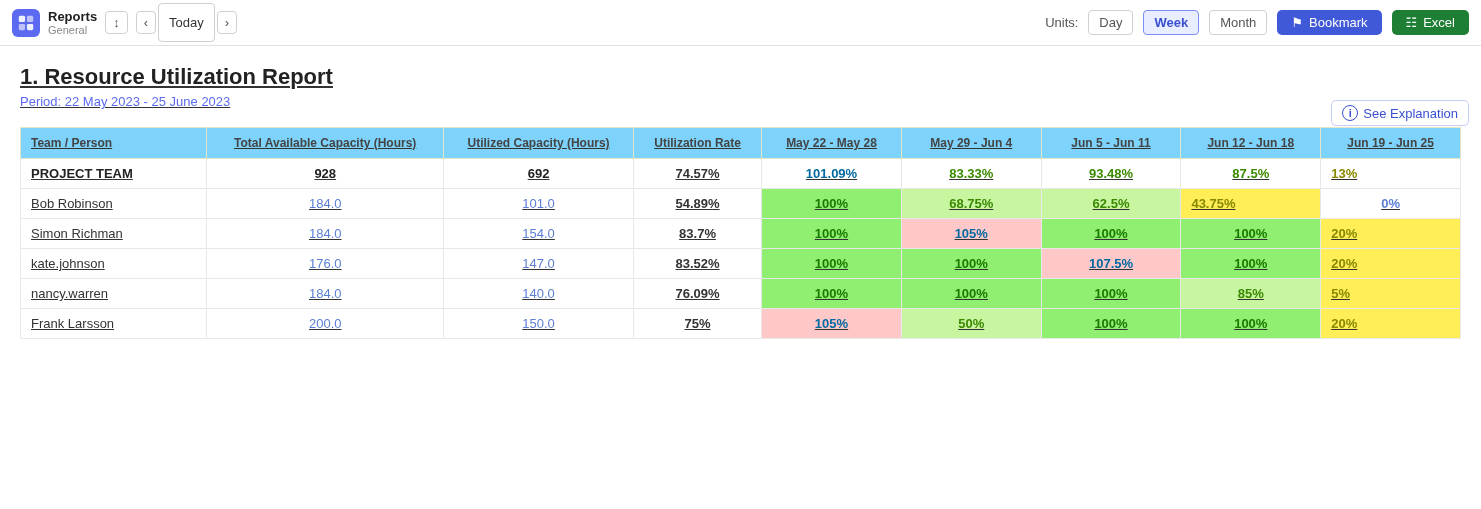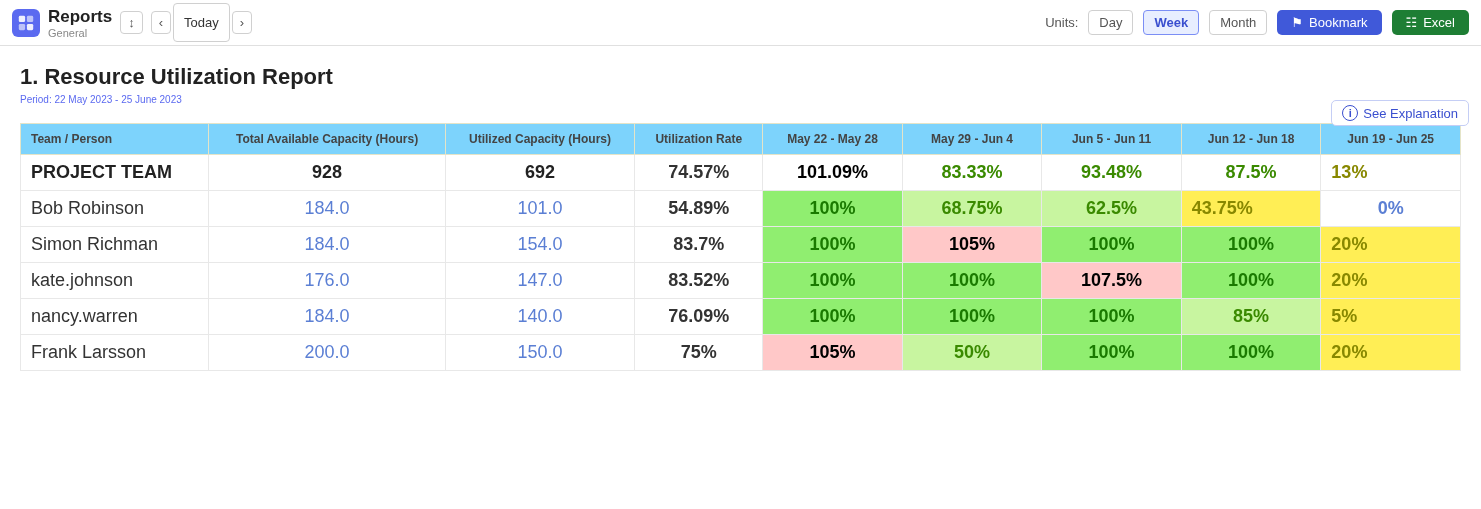--- a/index.html
+++ b/index.html
@@ -8,57 +8,57 @@
     
     .top-nav {
       display: flex; align-items: center; justify-content: space-between;
       padding: 6px 12px; border-bottom: 1px solid #e0e0e0; background: #fff;
       height: 46px;
     }
     .nav-left { display: flex; align-items: center; gap: 8px; }
     .app-logo { width: 28px; height: 28px; background: #5b6af0; border-radius: 6px; display: flex; align-items: center; justify-content: center; }
     .app-logo svg { width: 18px; height: 18px; }
     .report-title-nav { display: flex; flex-direction: column; }
-    .report-title-nav .title { font-weight: 600; font-size: 17px; color: #222; }
+    .report-title-nav .title { font-weight: 600; font-size: 13px; color: #222; }
     .report-title-nav .subtitle { font-size: 11px; color: #888; }
     .nav-arrows { display: flex; align-items: center; gap: 2px; }
     .nav-btn { border: 1px solid #d0d0d0; background: #fff; border-radius: 4px; padding: 3px 7px; cursor: pointer; font-size: 13px; color: #555; }
     .today-btn { border: 1px solid #d0d0d0; background: #fff; border-radius: 4px; padding: 11px 10px; cursor: pointer; font-size: 13px; color: #333; font-weight: 500; }
 
     .nav-right { display: flex; align-items: center; gap: 10px; }
     .units-label { font-size: 13px; color: #555; }
     .unit-btn { border: 1px solid #d0d0d0; background: #fff; border-radius: 4px; padding: 4px 10px; cursor: pointer; font-size: 13px; color: #555; }
     .unit-btn.active { background: #e8eeff; border-color: #7b8ef5; color: #3a4fcf; font-weight: 600; }
     .bookmark-btn { background: #4059d9; color: #fff; border: none; border-radius: 5px; padding: 5px 14px; cursor: pointer; font-size: 13px; font-weight: 500; display: flex; align-items: center; gap: 6px; }
     .excel-btn { background: #1e7e34; color: #fff; border: none; border-radius: 5px; padding: 5px 14px; cursor: pointer; font-size: 13px; font-weight: 500; display: flex; align-items: center; gap: 6px; }
 
     
     .page-content { padding: 18px 20px; }
     .page-heading { font-size: 22px; font-weight: 700; color: #222; margin-bottom: 4px; }
-    .period-text { font-size: 10px; color: #5b6af0; margin-bottom: 18px; }
+    .period-text { font-size: 13px; color: #5b6af0; margin-bottom: 18px; }
 
     
     .see-explanation { position: absolute; top: 54px; right: 12px; display: flex; align-items: center; gap: 5px; color: #3a4fcf; font-size: 13px; cursor: pointer; border: 1px solid #c5cef5; border-radius: 5px; padding: 4px 10px; background: #fff; }
 
     
     .report-table { width: 100%; border-collapse: collapse; }
     .report-table th {
       background: #7dd3fc; border: 1px solid #e4e4c8; padding: 8px 10px;
       font-size: 12px; font-weight: 600; color: #444; text-align: center;
     }
     .report-table th.left-align { text-align: left; }
-    .report-table td { border: 1px solid #e8e8e8; padding: 7px 10px; font-size: 18px; }
+    .report-table td { border: 1px solid #e8e8e8; padding: 7px 10px; font-size: 13px; }
     .report-table td.name-col { text-align: left; color: #333; }
     .report-table td.num-col { text-align: center; color: #5b7fd4; }
     .report-table td.rate-col { text-align: center; font-weight: 600; color: #333; }
     .report-table tr.team-row td { font-weight: 700; background: #fff; }
     .report-table tr.team-row td.name-col { color: #222; }
 
     
-    .cell-pink { background: #ffc8c8; color: #000000; font-weight: 600; text-align: center; }
+    .cell-pink { background: #ffc8c8; color: #0369a1; font-weight: 600; text-align: center; }
     .cell-green { background: #90ee70; color: #1a7a00; font-weight: 600; text-align: center; }
     .cell-light-green { background: #c8f5a0; color: #3a8a00; font-weight: 600; text-align: center; }
     .cell-yellow { background: #ffee55; color: #888800; font-weight: 600; }
     .cell-white { background: #fff; color: #5b7fd4; font-weight: 600; text-align: center; }
 
     .week-header { color: #5b7fd4; font-weight: 600; font-size: 12px; }
 
     .period-col-header { min-width: 120px; }
   </style>
 </head>
@@ -94,21 +94,21 @@
       <span>⚑</span>
       <span>Bookmark</span>
     </button>
     <button class="excel-btn">
       <span>☷</span>
       <span>Excel</span>
     </button>
   </div>
 </div>
 
-<div class="page-content" style="position:relative;">
+<div class="page-content" style="position:relative;text-decoration:underline;">
   <h1 class="page-heading">1. Resource Utilization Report</h1>
   <p class="period-text">Period: 22 May 2023 - 25 June 2023</p>
 
   <button class="see-explanation">
     <span style="border:1.5px solid #3a4fcf; border-radius:50%; width:16px; height:16px; display:inline-flex; align-items:center; justify-content:center; font-size:11px; font-weight:700; color:#3a4fcf;">i</span>
     <span>See Explanation</span>
   </button>
 
   <table class="report-table">
     <thead>

